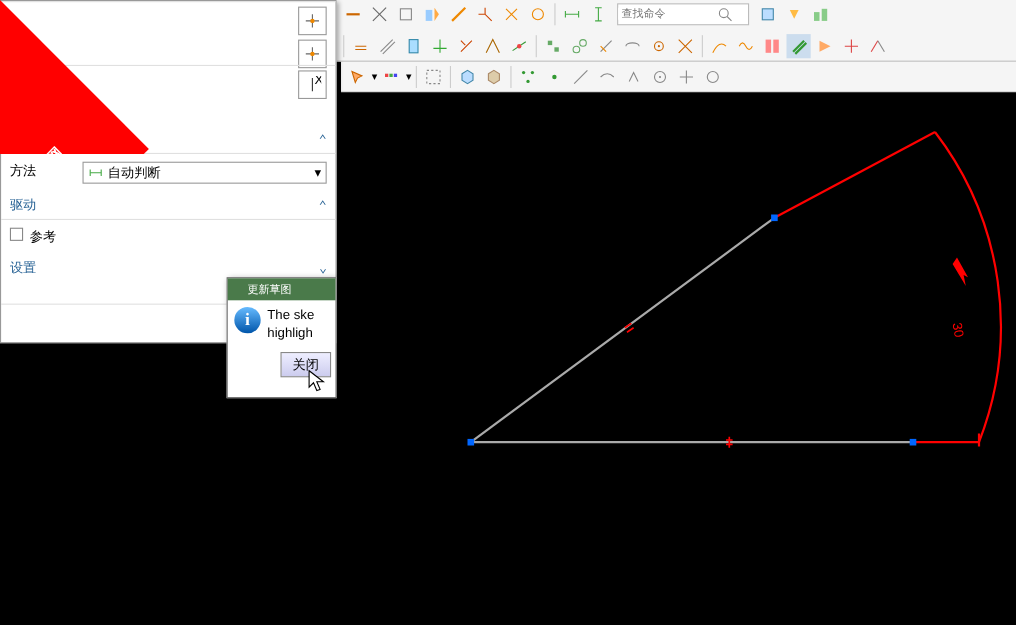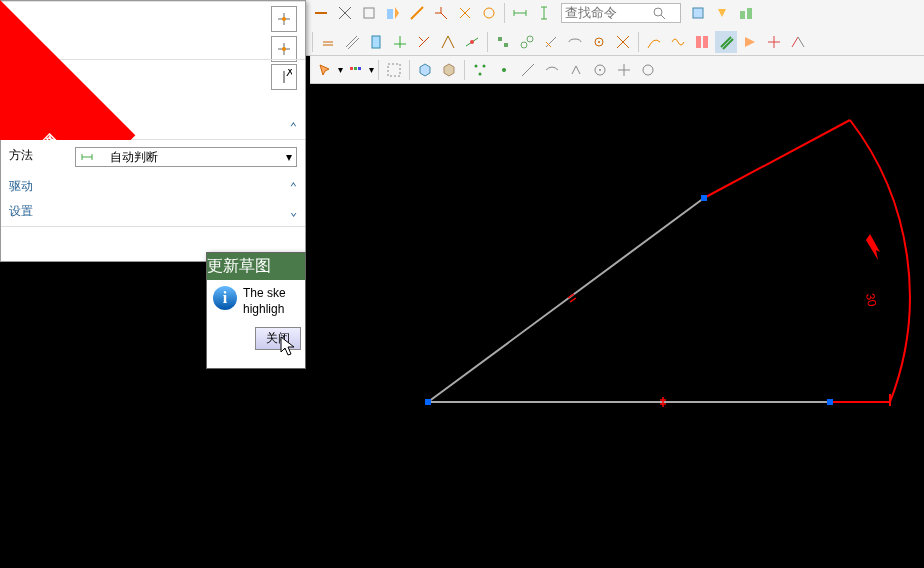--- a/index.html
+++ b/index.html
@@ -2,34 +2,34 @@
 <html><head>
 <meta charset="utf-8">
 <style>
 *{box-sizing:border-box;margin:0;padding:0;font-family:"Microsoft YaHei",sans-serif;font-size:12px}
 body{width:924px;height:568px;background:#000;position:relative;overflow:hidden}
 .toolbar{position:absolute;top:0;left:0;right:0;height:56px;background:#f5f5f5;border-bottom:1px solid #ccc;display:flex;align-items:center;padding-left:310px;gap:2px;flex-wrap:wrap}
 .toolbar2{position:absolute;top:56px;left:310px;right:0;height:28px;background:#f5f5f5;border-bottom:1px solid #ccc;display:flex;align-items:center;gap:2px;padding:0 4px}
 .tb-icon{width:22px;height:22px;display:flex;align-items:center;justify-content:center;cursor:pointer;border:1px solid transparent}
 .sep{width:1px;height:20px;background:#ccc;margin:0 2px}
 .search-box{display:flex;align-items:center;border:1px solid #bbb;background:#fff;height:20px;width:120px;margin:0 4px}
-.search-box input{border:none;outline:none;width:90px;font-size:13px;padding:0 3px}
+.search-box input{border:none;outline:none;width:90px;font-size:10px;padding:0 3px}
 .panel{position:absolute;top:0;left:0;width:306px;background:#fff;border:1px solid #999;box-shadow:2px 2px 4px rgba(0,0,0,.3)}
 .watermark{position:absolute;top:0;left:0;width:140px;height:140px;overflow:hidden;z-index:20;pointer-events:none}
 .watermark-inner{position:absolute;width:200px;height:200px;background:red;transform:rotate(-45deg) translate(-100px,-50px);color:#fff;text-align:center;font-size:14px;font-weight:bold;line-height:1.3;padding-top:120px}
 .section-hdr{padding:4px 8px;color:#2a6496;display:flex;justify-content:space-between;align-items:center;cursor:pointer}
 .section-hdr .caret{color:#2a6496;font-family:monospace}
 .section-body{padding:4px 8px;border-top:1px solid #e0e0e0}
 .row{display:flex;align-items:flex-start;padding:3px 0;gap:6px}
 .row label{flex:0 0 60px}
 .dropdown{flex:1;display:flex;align-items:center;border:1px solid #999;height:20px;background:#fff;padding:0 4px;justify-content:space-between;cursor:pointer}
 .small-btn{width:26px;height:26px;border:1px solid #999;background:#fff;display:flex;align-items:center;justify-content:center;cursor:pointer}
 .pos-btns{position:absolute;right:8px;top:4px;display:flex;flex-direction:column;gap:4px}
 .popup{position:absolute;top:252px;left:206px;width:100px;background:#fff;border:1px solid #666;box-shadow:2px 2px 6px rgba(0,0,0,.4);z-index:30}
-.popup-hdr{background:#4a7a4a;color:#fff;padding:3px 0;font-size:16px}
+.popup-hdr{background:#4a7a4a;color:#fff;padding:3px 18px;font-size:10px}
 .popup-body{padding:6px;display:flex;gap:6px;align-items:flex-start}
 .info-icon{width:24px;height:24px;border-radius:50%;background:linear-gradient(#6bf,#05a);color:#fff;display:flex;align-items:center;justify-content:center;font-weight:bold;font-family:serif;font-size:16px;flex-shrink:0}
 .popup-btn{margin:4px 4px 18px auto;display:block;padding:2px 10px;border:1px solid #888;background:linear-gradient(#eef,#cce);cursor:pointer}
 .canvas{position:absolute;top:84px;left:310px;right:0;bottom:0;background:#000}
 .canvas svg{width:100%;height:100%}
 .chk{width:12px;height:12px;border:1px solid #888;background:#fff;display:inline-block;vertical-align:middle}
 .cursor{position:absolute;top:336px;left:280px;z-index:40;pointer-events:none}
 </style>
 </head>
 <body>
@@ -348,37 +348,43 @@
       </div>
   </div>
   <div class="section-hdr">
     <span>测量</span>
     <span class="caret">⌃</span>
   </div>
   <div class="section-body">
     <div class="row">
       <label>方法</label>
       <div class="dropdown">
-        <span style="display:flex;align-items:center;gap:16px">
+        <span style="display:flex;align-items:center;gap:4px">
             <svg width="14" height="14">
               <line x1="2" y1="7" x2="12" y2="7" stroke="#4a4"></line>
               <line x1="2" y1="4" x2="2" y2="10" stroke="#4a4"></line>
               <line x1="12" y1="4" x2="12" y2="10" stroke="#4a4"></line>
             </svg>
             <span>自动判断</span>
           </span>
         <span>▾</span>
       </div>
     </div>
   </div>
   <div class="section-hdr">
     <span>驱动</span>
     <span class="caret">⌃</span>
   </div>
-  <div class="section-hdr" style="border-bottom:1px solid #e0e0e0;padding-bottom:6px">
+  <div class="section-body">
+    <div class="row">
+        <span class="chk"></span>
+        <span>参考</span>
+      </div>
+  </div>
+  <div class="section-hdr" style="border-bottom:1px solid #e0e0e0;padding-bottom:24px">
     <span>设置</span>
     <span class="caret" style="transform:rotate(180deg);display:inline-block">⌃</span>
   </div>
   <div style="height:34px"></div>
 </div>
 
 <div class="watermark">
   <div class="watermark-inner">
     <div>9SUG</div>
     <div>学UG就上UG网</div>

